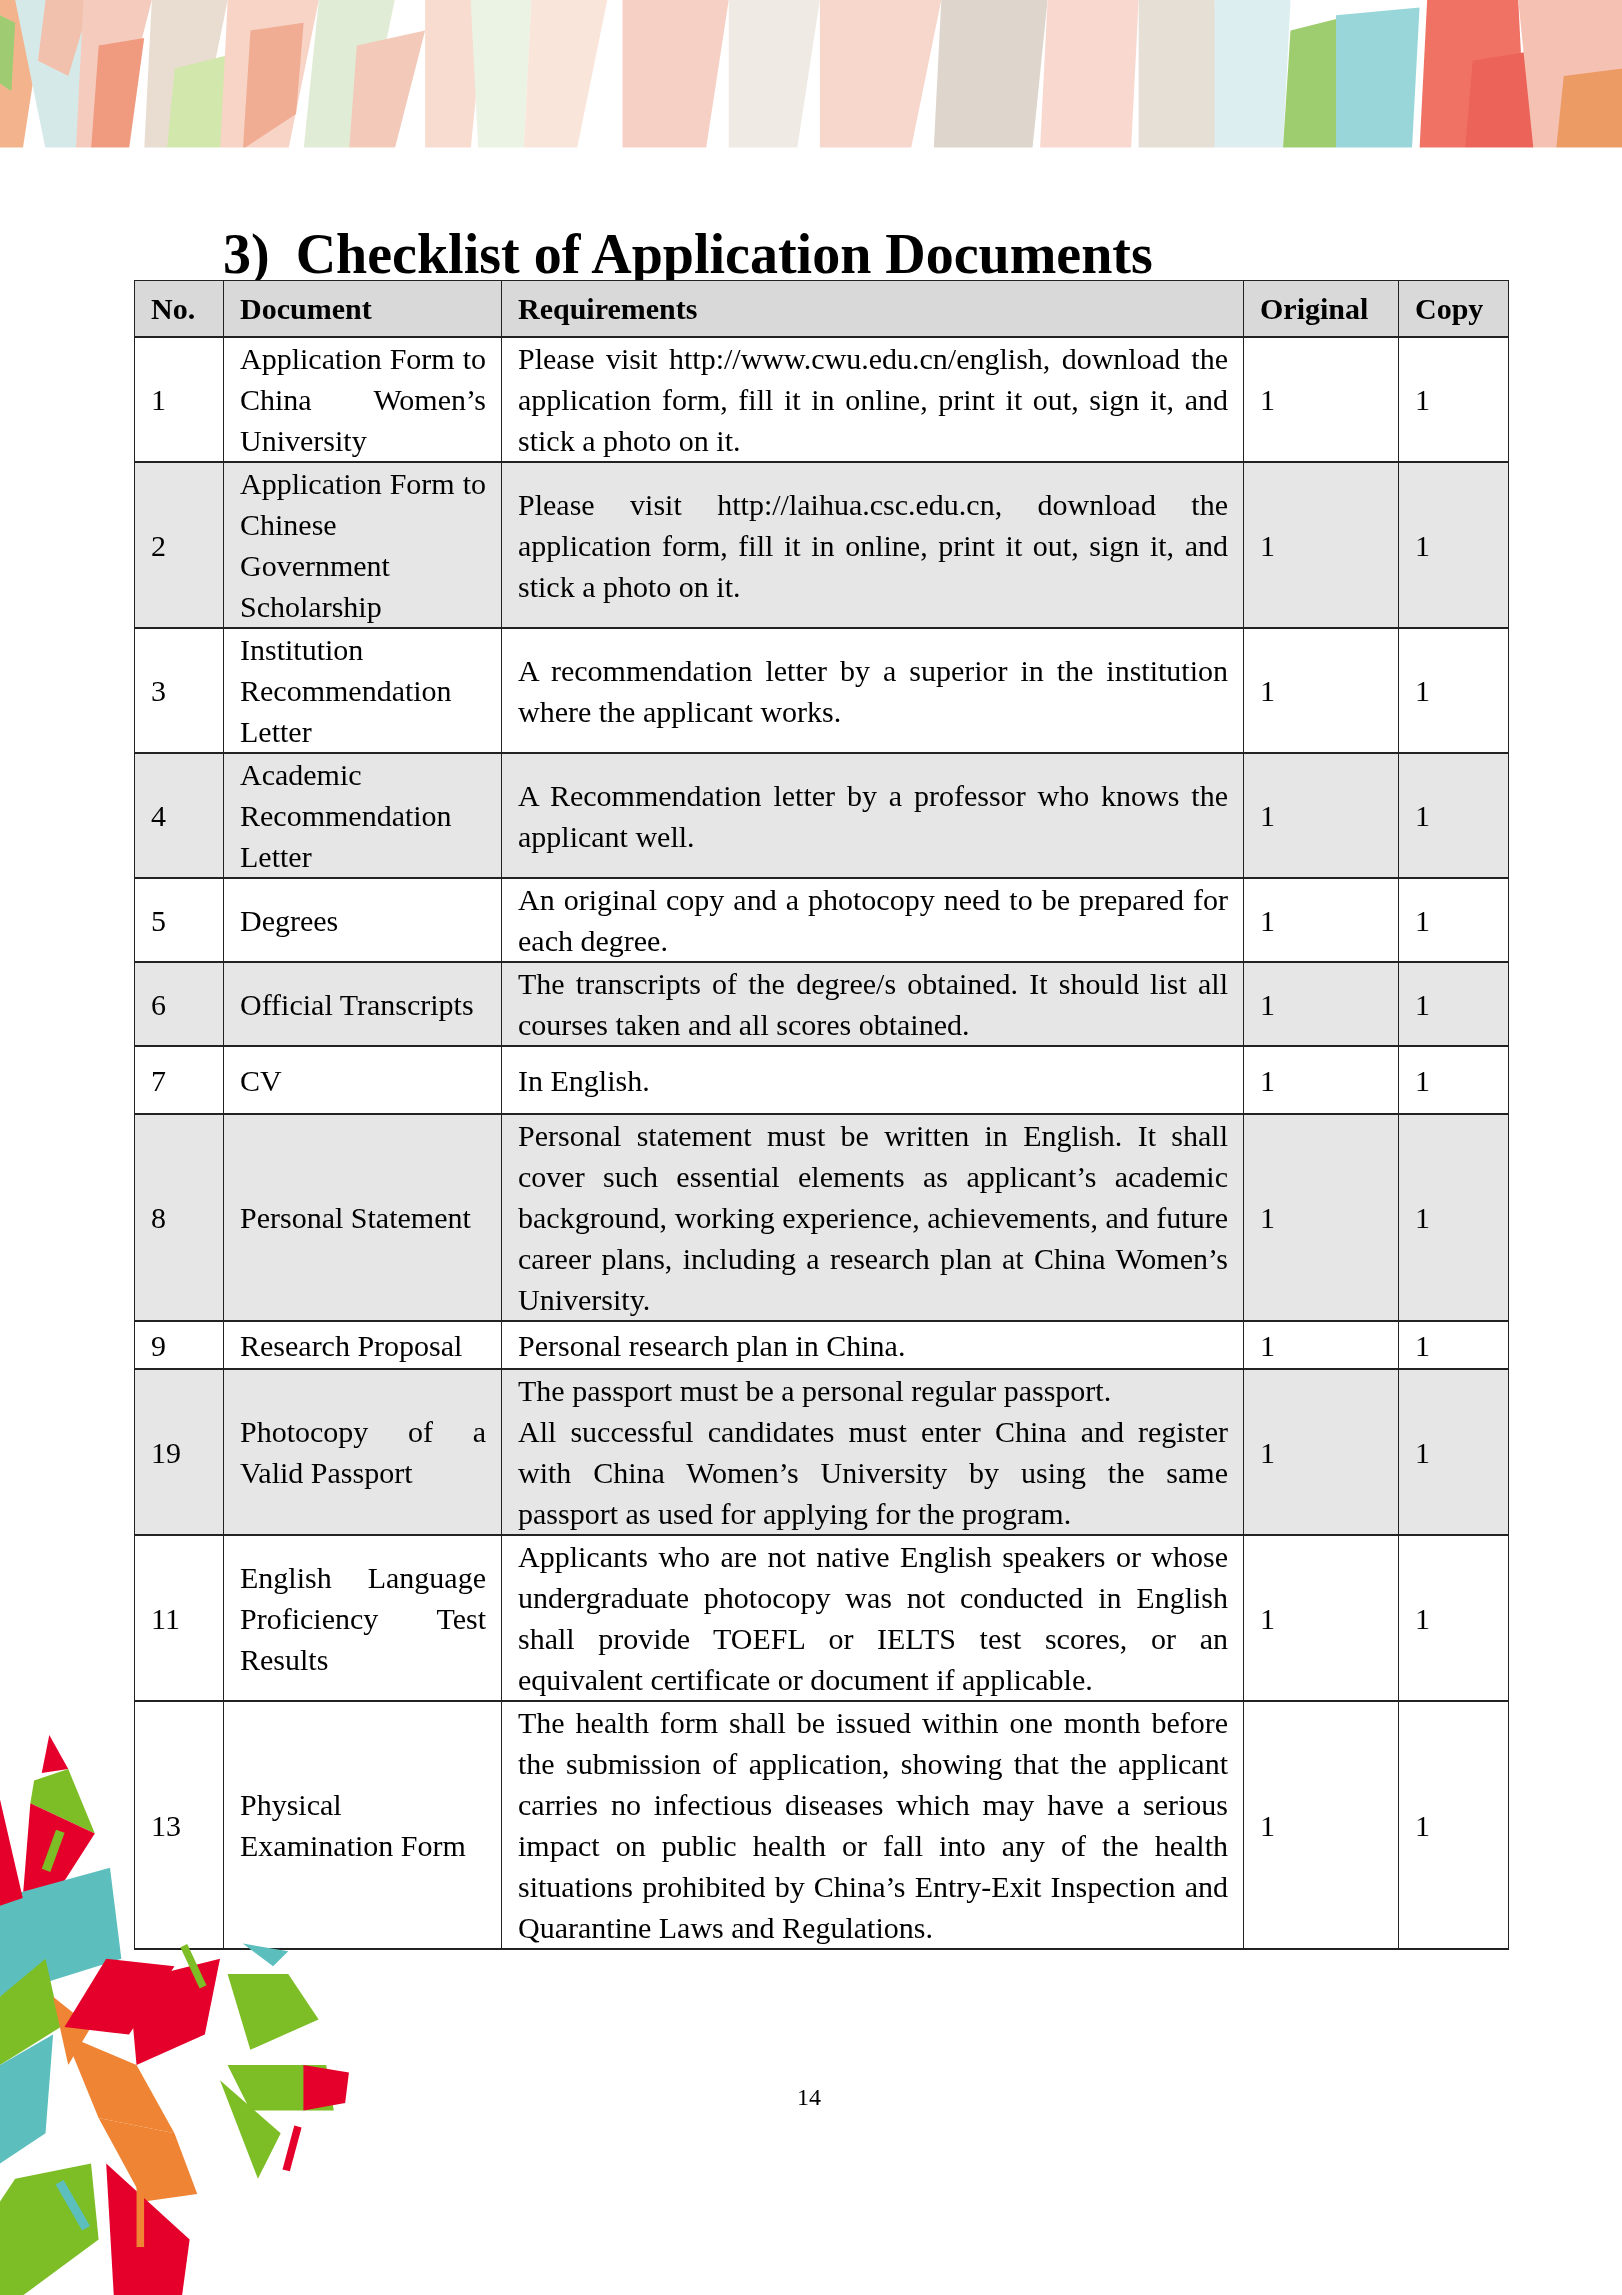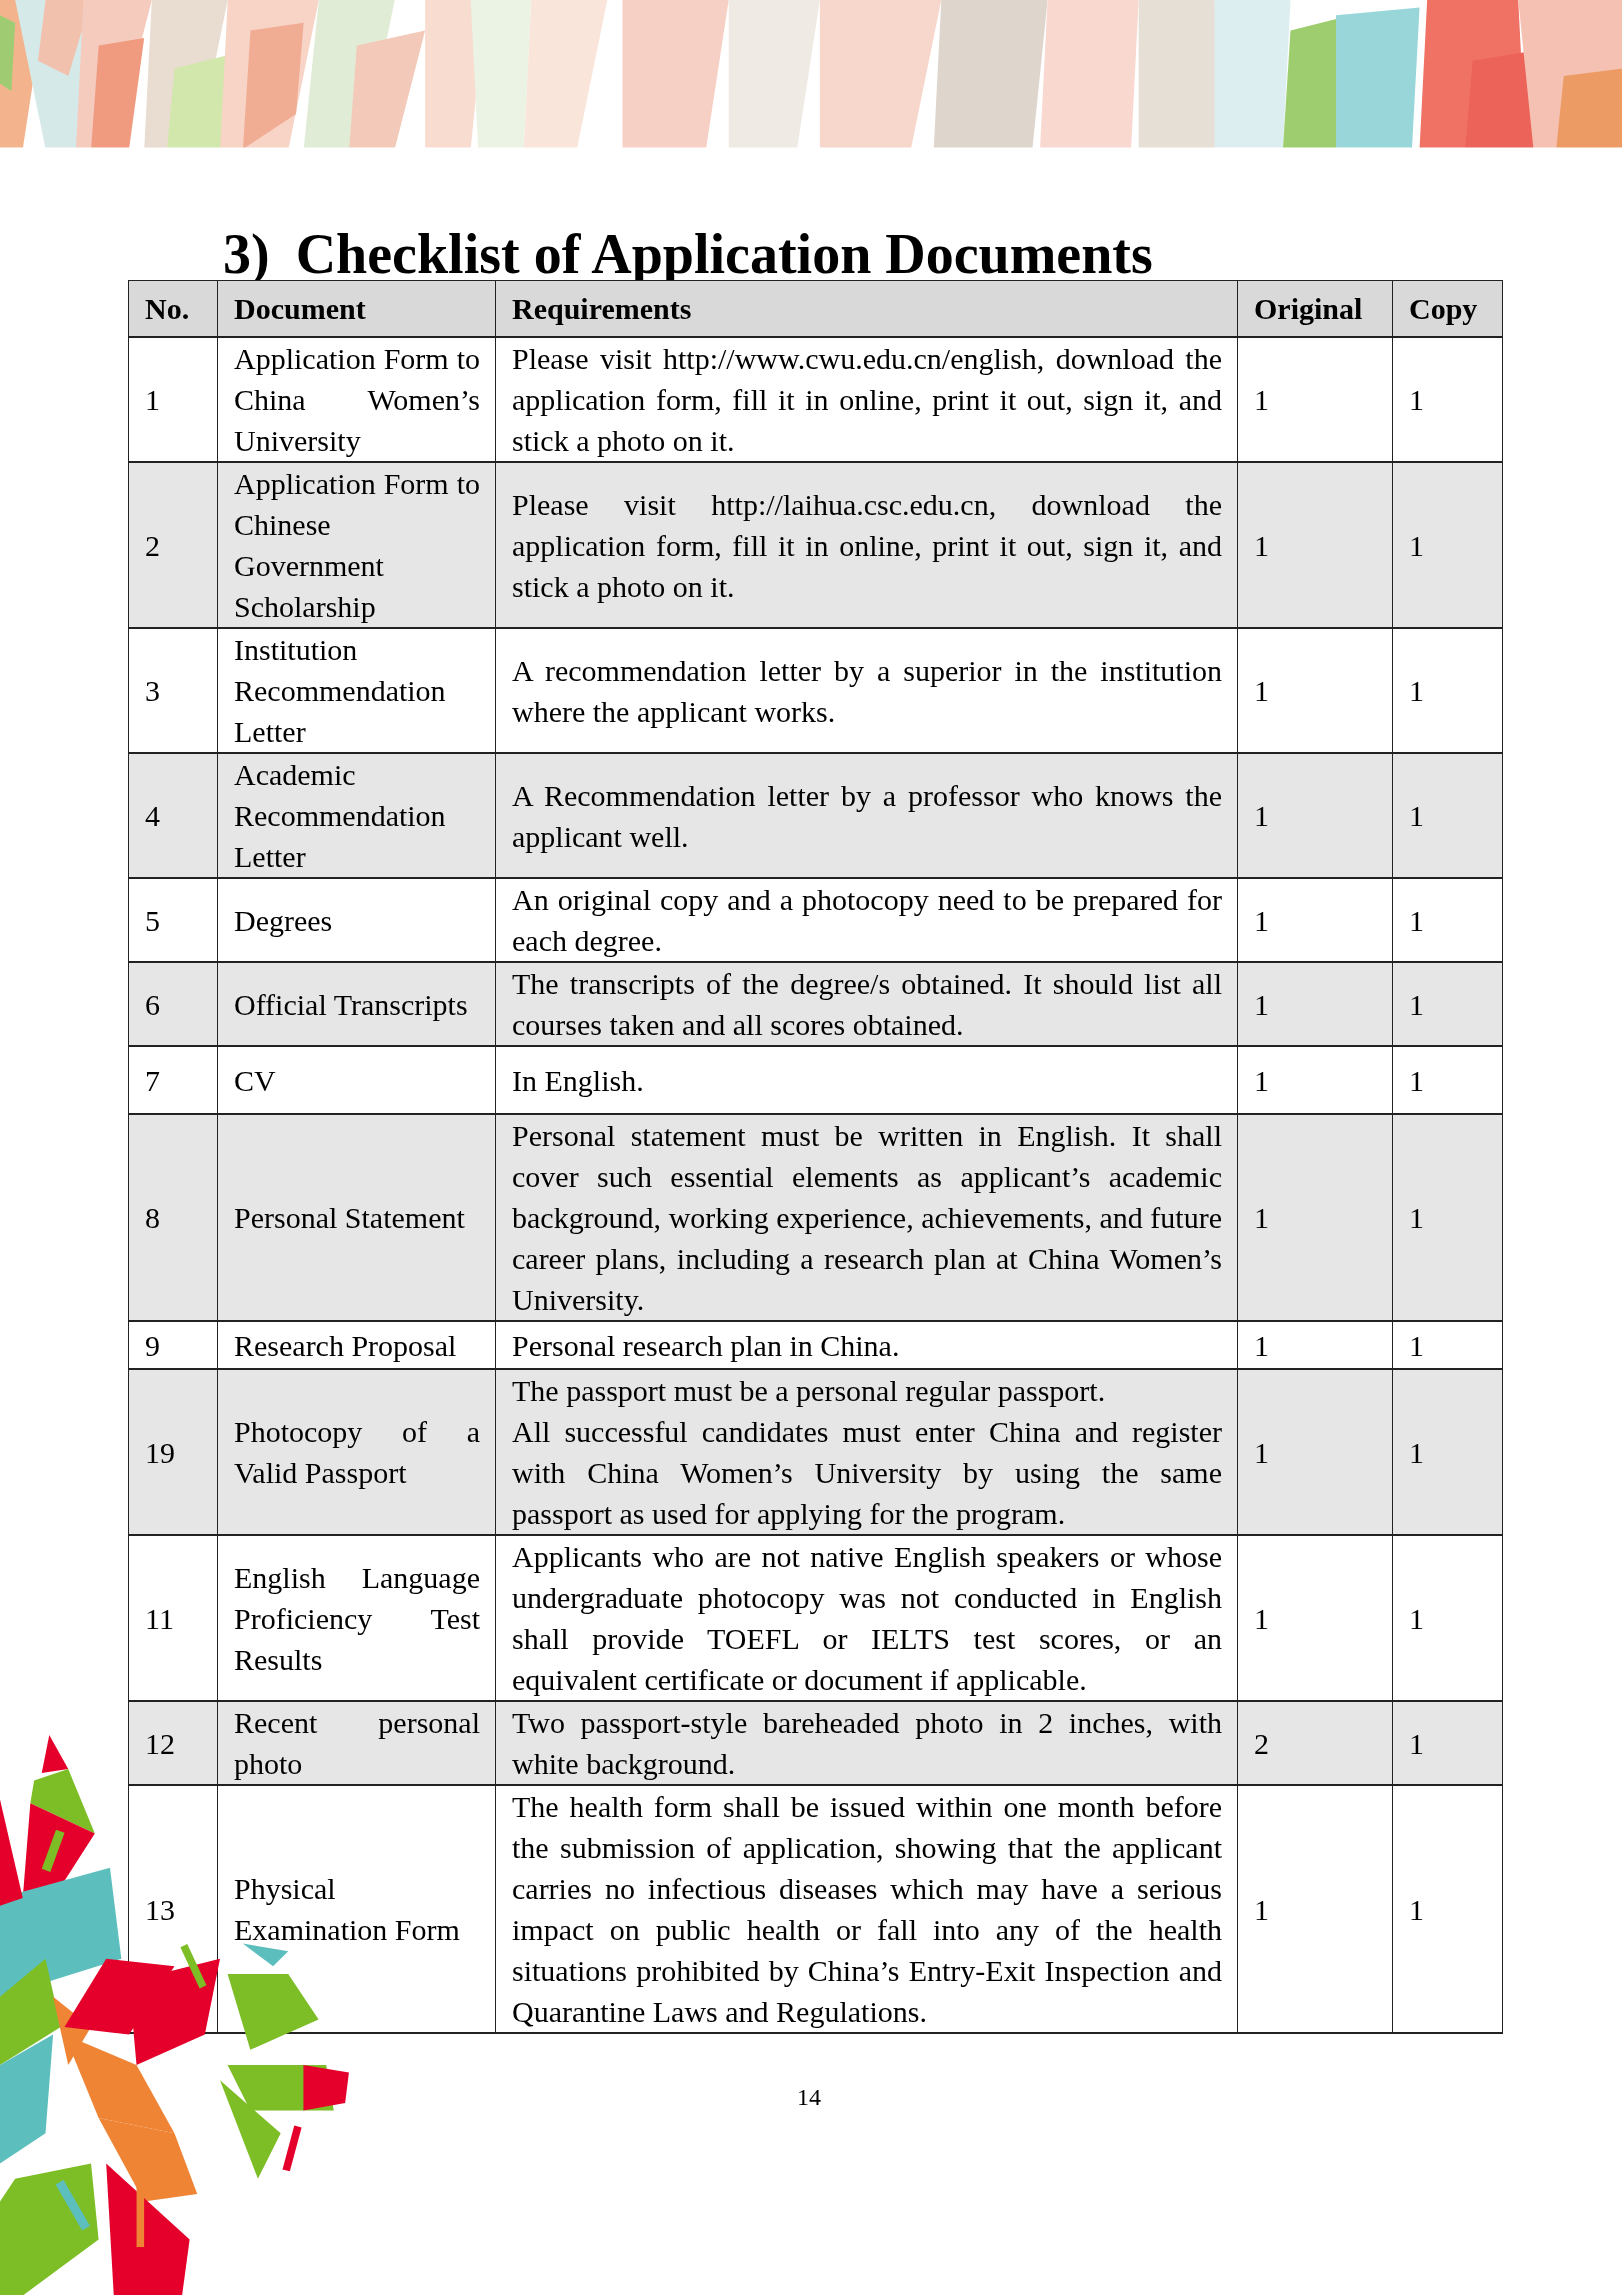--- a/index.html
+++ b/index.html
@@ -17,21 +17,21 @@
   .flower svg { width:100%; height:100%; display:block; }
 
   .title {
     position:absolute; left:223px; top:222px;
     font-size:56px; font-weight:bold; letter-spacing:0px;
     white-space:nowrap;
   }
   .title .num { display:inline-block; margin-right:26px; }
 
   table.checklist {
-    position:absolute; left:128px; top:280px; width:1374px;
+    position:absolute; left:134px; top:280px; width:1374px;
     border-collapse:collapse; table-layout:fixed;
     font-size:30px; line-height:41px;
   }
   table.checklist th, table.checklist td {
     border:1.5px solid #222; padding:0 15px 0 16px; vertical-align:middle; text-align:left;
   }
   table.checklist th {
     background:#d9d9d9; font-weight:bold; height:55px; font-size:30px;
   }
   table.checklist td.doc, table.checklist td.req { text-align:justify; text-align-last:left;font-family:Liberation Serif, serif; }
@@ -181,27 +181,20 @@
         <td>1</td>
         <td>1</td>
       </tr>
       <tr style="height: 166px;">
         <td>11</td>
         <td class="doc">English Language Proficiency Test Results</td>
         <td class="req" style="white-space: pre-line;">Applicants who are not native English speakers or whose undergraduate photocopy was not conducted in English shall provide TOEFL or IELTS test scores, or an equivalent certificate or document if applicable.</td>
         <td>1</td>
         <td>1</td>
       </tr>
-      <tr class="shade" style="height: 84px;">
-        <td>12</td>
-        <td class="doc">Recent personal photo</td>
-        <td class="req" style="white-space: pre-line;">Two passport-style bareheaded photo in 2 inches, with white background.</td>
-        <td>2</td>
-        <td>1</td>
-      </tr>
       <tr style="height: 248px;">
         <td>13</td>
         <td class="doc">Physical Examination Form</td>
         <td class="req" style="white-space: pre-line;">The health form shall be issued within one month before the submission of application, showing that the applicant carries no infectious diseases which may have a serious impact on public health or fall into any of the health situations prohibited by China’s Entry-Exit Inspection and Quarantine Laws and Regulations.</td>
         <td>1</td>
         <td>1</td>
       </tr>
     </tbody>
 </table>
 

